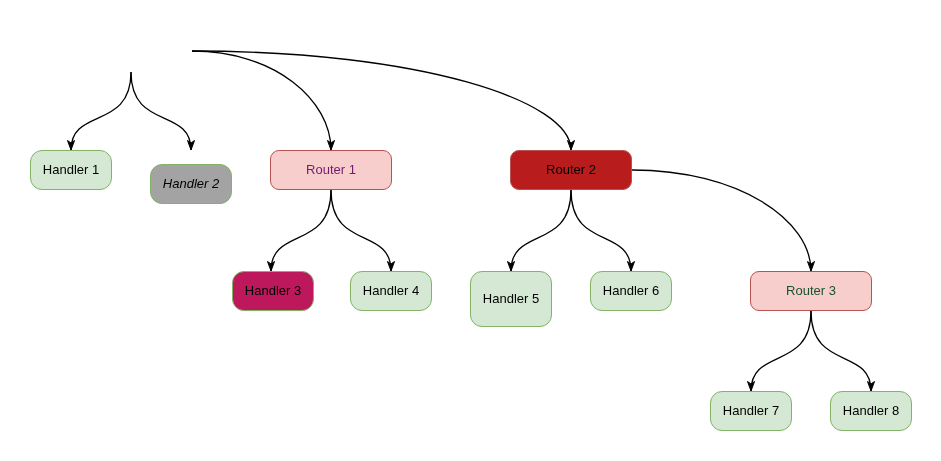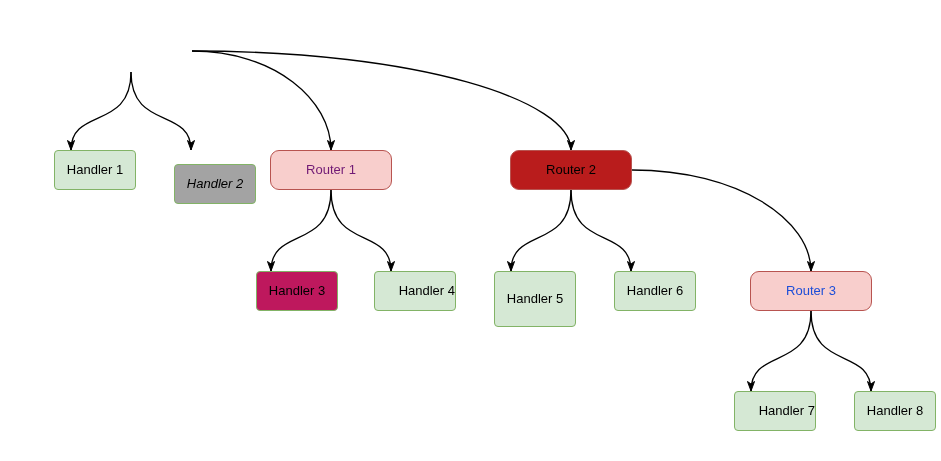--- a/index.html
+++ b/index.html
@@ -26,22 +26,21 @@
     text-align: center;
     font-size: 13px;
     line-height: 1.25;
     color: #000000;
     white-space: pre-line;
   }
   .node.router {
     border-radius: 9px;
   }
   .node.handler {
-    border-radius: 4px;
-    margin-left: 24px;
+    border-radius: 12px;
   }
 </style>
 </head>
 <body>
 
 <div class="canvas">
   <svg class="edges-layer" width="941" height="461" viewBox="0 0 941 461" xmlns="http://www.w3.org/2000/svg">
       <defs>
         <marker id="arrow" markerWidth="12" markerHeight="9" refX="10" refY="4" orient="auto" markerUnits="userSpaceOnUse">
           <path d="M0.5,0.5 L10,4 L0.5,7.5 L3,4 Z" fill="#000000" stroke="#000000" stroke-width="1"></path>
@@ -57,19 +56,19 @@
       <path d="M 571,190 C 571,250.8 631,226.4 631,271" fill="none" stroke="#000000" stroke-width="1.3" marker-end="url(#arrow)"></path>
       <path d="M 632,170 C 739.4,170 811,220.5 811,271" fill="none" stroke="#000000" stroke-width="1.3" marker-end="url(#arrow)"></path>
       <path d="M 811,311 C 811,371.0 751,347.0 751,391" fill="none" stroke="#000000" stroke-width="1.3" marker-end="url(#arrow)"></path>
       <path d="M 811,311 C 811,371.0 871,347.0 871,391" fill="none" stroke="#000000" stroke-width="1.3" marker-end="url(#arrow)"></path>
     </svg>
     <div class="node handler" style="left: 30px; top: 150px; width: 82px; height: 40px; background: rgb(213, 232, 212); border: 1.3px solid rgb(130, 179, 102); color: rgb(0, 0, 0);"><span>Handler 1</span></div>
     <div class="node handler" style="left: 150px; top: 164px; width: 82px; height: 40px; background: #a3a3a3; border: 1.3px solid rgb(130, 179, 102); color: rgb(0, 0, 0); font-style: italic;"><span>Handler 2</span></div>
     <div class="node router" style="left: 270px; top: 150px; width: 122px; height: 40px; background: rgb(248, 206, 204); border: 1.3px solid rgb(184, 84, 80); color: #701a75;"><span>Router 1</span></div>
     <div class="node router" style="left: 510px; top: 150px; width: 122px; height: 40px; background: #b91c1c; border: 1.3px solid rgb(184, 84, 80); color: rgb(0, 0, 0);"><span>Router 2</span></div>
     <div class="node handler" style="left: 232px; top: 271px; width: 82px; height: 40px; background: #be185d; border: 1.3px solid rgb(130, 179, 102); color: rgb(0, 0, 0);"><span>Handler 3</span></div>
-    <div class="node handler" style="left: 350px; top: 271px; width: 82px; height: 40px; background: rgb(213, 232, 212); border: 1.3px solid rgb(130, 179, 102); color: rgb(0, 0, 0); justify-content: flex-end;"><span>Handler 4</span></div>
+    <div class="node handler" style="left: 350px; top: 271px; width: 82px; height: 40px; background: rgb(213, 232, 212); border: 1.3px solid rgb(130, 179, 102); color: rgb(0, 0, 0);"><span>Handler 4</span></div>
     <div class="node handler" style="left: 470px; top: 271px; width: 82px; height: 56px; background: rgb(213, 232, 212); border: 1.3px solid rgb(130, 179, 102); color: rgb(0, 0, 0);"><span>Handler 5</span></div>
     <div class="node handler" style="left: 590px; top: 271px; width: 82px; height: 40px; background: rgb(213, 232, 212); border: 1.3px solid rgb(130, 179, 102); color: rgb(0, 0, 0);"><span>Handler 6</span></div>
-    <div class="node router" style="left: 750px; top: 271px; width: 122px; height: 40px; background: rgb(248, 206, 204); border: 1.3px solid rgb(184, 84, 80); color: #1d4ed8;"><span>Router 3</span></div>
-    <div class="node handler" style="left: 710px; top: 391px; width: 82px; height: 40px; background: rgb(213, 232, 212); border: 1.3px solid rgb(130, 179, 102); color: rgb(0, 0, 0); justify-content: flex-end;"><span>Handler 7</span></div>
+    <div class="node router" style="left: 750px; top: 271px; width: 122px; height: 40px; background: rgb(248, 206, 204); border: 1.3px solid rgb(184, 84, 80); color: #14532d;"><span>Router 3</span></div>
+    <div class="node handler" style="left: 710px; top: 391px; width: 82px; height: 40px; background: rgb(213, 232, 212); border: 1.3px solid rgb(130, 179, 102); color: rgb(0, 0, 0);"><span>Handler 7</span></div>
     <div class="node handler" style="left: 830px; top: 391px; width: 82px; height: 40px; background: rgb(213, 232, 212); border: 1.3px solid rgb(130, 179, 102); color: rgb(0, 0, 0);"><span>Handler 8</span></div>
   </div>
 
 </body></html>

